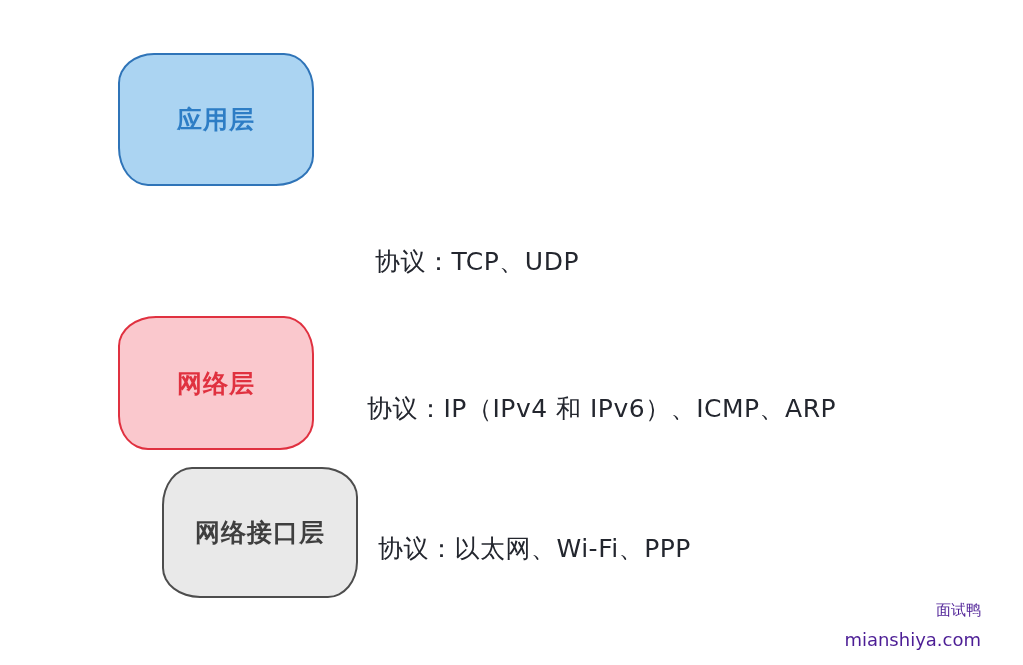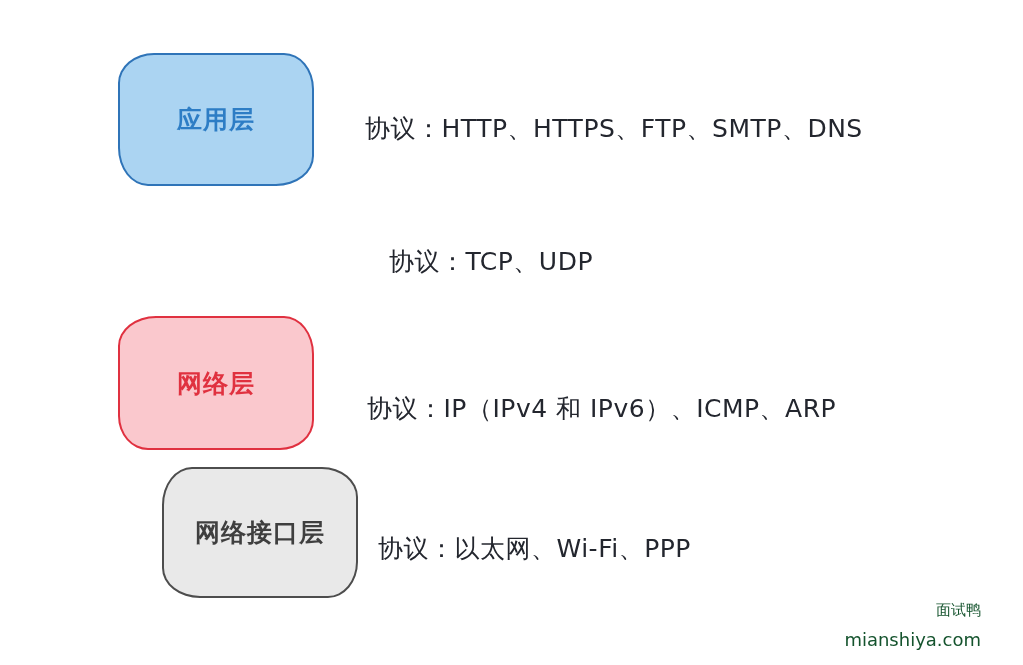--- a/index.html
+++ b/index.html
@@ -52,43 +52,42 @@
   }
   .protocol {
     position: absolute;
     font-size: 25px;
     font-weight: 500;
     color: #23262e;
     letter-spacing: 0.5px;
     white-space: nowrap;
   }
   .proto-0 { left: 365px; top: 112px; }
-  .proto-1 { left: 375px; top: 245px; margin-left: 14px; }
+  .proto-1 { left: 375px; top: 245px; }
   .proto-2 { left: 367px; top: 392px; }
   .proto-3 { left: 378px; top: 532px; }
   .watermark {
     position: absolute;
     right: 42px;
     bottom: 14px;
     text-align: right;
-    color: #14532d;
+    color: #4c1d95;
     line-height: 1.25;
   }
   .watermark .wm-title { font-size: 15px; }
   .watermark .wm-url   { font-size: 18px; margin-top: 9px; }
 </style>
 </head>
 <body>
 
 <div class="canvas">
 
   <div class="layer-box box-0" style="background-color: rgb(171, 212, 242); border-color: rgb(47, 116, 184); color: rgb(45, 125, 197);">
     <span class="layer-label">应用层</span>
   </div>
-  <div class="protocol proto-0">协议：HTTP、HTTPS、FTP、SMTP、DNS</div>
 
   <div class="protocol proto-1">协议：TCP、UDP</div>
 
   <div class="layer-box box-2" style="background-color: rgb(250, 200, 205); border-color: rgb(224, 49, 64); color: rgb(224, 49, 63);">
     <span class="layer-label">网络层</span>
   </div>
   <div class="protocol proto-2">协议：IP（IPv4 和 IPv6）、ICMP、ARP</div>
 
   <div class="layer-box box-3" style="background-color: rgb(233, 233, 233); border-color: rgb(77, 77, 77); color: rgb(63, 63, 63);">
     <span class="layer-label">网络接口层</span>

